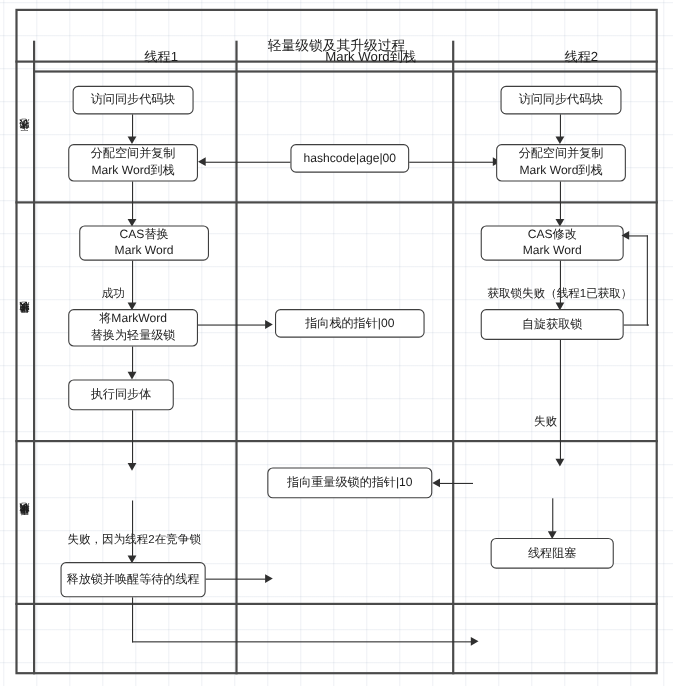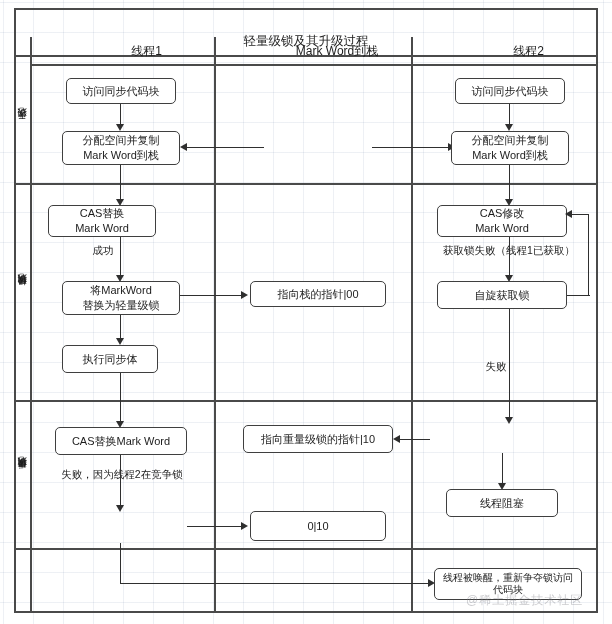--- a/index.html
+++ b/index.html
@@ -101,20 +101,21 @@
     padding: 2px 4px;
   }
   .box.two-line { line-height: 15px; }
   
   .edge-label {
     position: absolute;
     font-size: 10.5px;
     color: #1c1c1c;
     white-space: nowrap;
     text-align: center;
+    margin-top: 16px;
   }
   
   .conn-v { position: absolute; width: 1.4px; background: #2f2f2f; }
   .conn-h { position: absolute; height: 1.4px; background: #2f2f2f; }
   .arrow-d, .arrow-r, .arrow-l {
     position: absolute; width: 0; height: 0;
   }
   .arrow-d { border-left: 4.5px solid transparent; border-right: 4.5px solid transparent; border-top: 7px solid #2f2f2f; }
   .arrow-r { border-top: 4.5px solid transparent; border-bottom: 4.5px solid transparent; border-left: 7px solid #2f2f2f; }
   .arrow-l { border-top: 4.5px solid transparent; border-bottom: 4.5px solid transparent; border-right: 7px solid #2f2f2f; }
@@ -163,40 +164,41 @@
 
   <div class="box" style="left:66px; top:78px; width:110px; height:26px;">访问同步代码块</div>
   <div class="conn-v" style="left:120px; top:104px; height:22px;"></div>
   <div class="arrow-d" style="left:116px; top:124px;"></div>
 
   <div class="box two-line" style="left:62px; top:131px; width:118px; height:34px;">
     <span style="white-space:pre-line;">分配空间并复制
 Mark Word到栈</span>
   </div>
 
+  <div class="box" style="left:264px; top:131px; width:108px; height:26px;">hashcode|age|00</div>
 
   <div class="conn-h" style="left:182px; top:147px; width:82px;"></div>
   <div class="arrow-l" style="left:180px; top:143px;"></div>
 
   <div class="conn-h" style="left:372px; top:147px; width:78px;"></div>
   <div class="arrow-r" style="left:448px; top:143px;"></div>
 
   <div class="box" style="left:455px; top:78px; width:110px; height:26px;">访问同步代码块</div>
   <div class="conn-v" style="left:509px; top:104px; height:22px;"></div>
   <div class="arrow-d" style="left:505px; top:124px;"></div>
 
   <div class="box two-line" style="left:451px; top:131px; width:118px; height:34px;">
     <span style="white-space:pre-line;">分配空间并复制
 Mark Word到栈</span>
   </div>
 
   <div class="conn-v" style="left:120px; top:165px; height:37px;"></div>
   <div class="arrow-d" style="left:116px; top:199px;"></div>
 
-  <div class="box two-line" style="left:48px; top:205px; width:108px; height:32px;text-align:center;">
+  <div class="box two-line" style="left:72px; top:205px; width:118px; height:32px;text-align:center;">
     <span style="white-space:pre-line;">CAS替换
 Mark Word</span>
   </div>
 
   <div class="conn-v" style="left:120px; top:237px; height:40px;"></div>
   <div class="arrow-d" style="left:116px; top:275px;"></div>
   <div class="edge-label" style="left:86px; top:244px; width:34px;">成功</div>
 
   <div class="box two-line" style="left:62px; top:281px; width:118px; height:34px;">
     <span style="white-space:pre-line;">将MarkWord
@@ -229,44 +231,38 @@
   <div class="conn-v" style="left:588px; top:214px; height:82px;"></div>
   <div class="conn-h" style="left:571px; top:214px; width:18px;"></div>
   <div class="arrow-l" style="left:565px; top:210px;"></div>
 
   <div class="conn-v" style="left:509px; top:309px; height:110px;"></div>
   <div class="arrow-d" style="left:505px; top:417px;"></div>
   <div class="edge-label" style="left:479px; top:360px; width:34px;">失败</div>
 
   <div class="conn-v" style="left:120px; top:373px; height:50px;"></div>
   <div class="arrow-d" style="left:116px; top:421px;"></div>
-  <div class="box" style="left:55px; top:427px; width:132px; height:28px;">CAS替换Mark Word</div>
 
   <div class="edge-label" style="left:42px; top:468px; width:160px;">失败，因为线程2在竞争锁</div>
   <div class="conn-v" style="left:120px; top:455px; height:52px;"></div>
   <div class="arrow-d" style="left:116px; top:505px;"></div>
 
-
-  <div class="box" style="left:250px; top:511px; width:136px; height:30px;">0|10</div>
+  <div class="box" style="left:55px; top:511px; width:132px; height:32px;">释放锁并唤醒等待的线程</div>
+
   <div class="conn-h" style="left:187px; top:526px; width:55px;"></div>
   <div class="arrow-r" style="left:241px; top:522px;"></div>
 
   <div class="box" style="left:243px; top:425px; width:150px; height:28px;">指向重量级锁的指针|10</div>
 
   <div class="conn-h" style="left:399px; top:439px; width:31px;"></div>
   <div class="arrow-l" style="left:393px; top:435px;"></div>
 
   <div class="conn-v" style="left:502px; top:453px; height:32px;"></div>
   <div class="arrow-d" style="left:498px; top:483px;"></div>
   <div class="box" style="left:446px; top:489px; width:112px; height:28px;">线程阻塞</div>
 
   <div class="conn-v" style="left:120px; top:543px; height:41px;"></div>
   <div class="conn-h" style="left:120px; top:583px; width:310px;"></div>
   <div class="arrow-r" style="left:428px; top:579px;"></div>
 
-  <div class="box two-line" style="left:434px; top:568px; width:148px; height:32px;">
-    <span style="white-space:pre-line; font-size:10px; line-height:12px;">线程被唤醒，重新争夺锁访问
-代码块</span>
-  </div>
-
-  <div class="watermark" style="left:466px; top:592px;">@稀土掘金技术社区</div>
+
 
 </div>
 
 </body></html>

